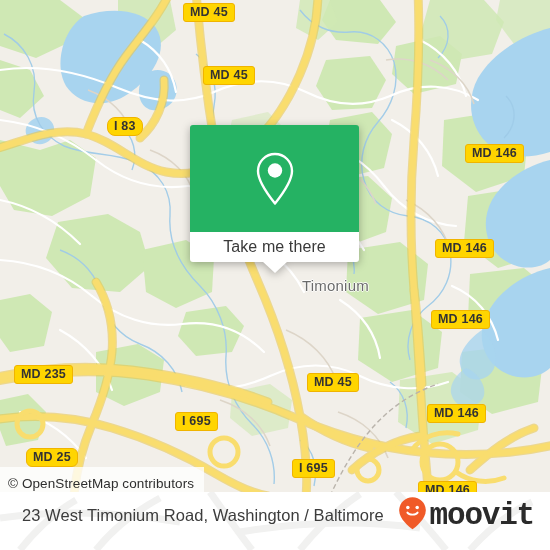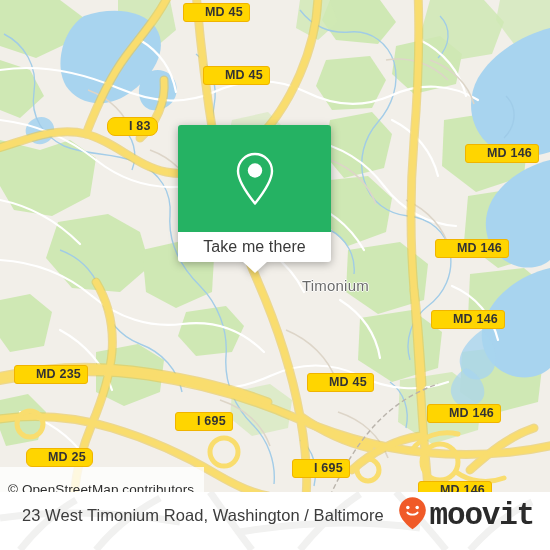--- a/index.html
+++ b/index.html
@@ -39,37 +39,37 @@
     left: 0; top: 0;
     width: 550px; height: 492px;
   }
 
   
   #attribution {
     position: absolute;
     left: 0;
     top: 467px;
     height: 25px;
-    padding: 10px 10px 0 8px;
+    padding: 4px 10px 0 8px;
     display: flex;
     align-items: center;
     background: rgba(255,255,255,0.78);
     font-size: 13.5px;
     color: #2e2e2e;
     letter-spacing: 0.1px;
     white-space: nowrap;
     z-index: 40;
   }
 
   
   #popup {
     position: absolute;
-    left: 178px;
+    left: 190px;
     top: 125px;
-    width: 153px;
+    width: 169px;
     z-index: 60;
     border-radius: 3px;
     overflow: visible;
     filter: drop-shadow(0 2px 4px rgba(0,0,0,0.30));
   }
   #popup-body {
     border-radius: 3px 3px 0 0;
     background: #25b263;
     height: 107px;
     display: flex;
@@ -148,21 +148,21 @@
   
   .shield {
     position: absolute;
     background: #ffd500;
     border: 1.6px solid #f0b400;
     border-radius: 3px;
     color: #333333;
     font-size: 12.5px;
     font-weight: bold;
     letter-spacing: 0.2px;
-    padding: 1px 6px 2px 21px;
+    padding: 1px 6px 2px 6px;
     line-height: 14px;
     white-space: nowrap;
     z-index: 30;
     font-family: "Liberation Sans", sans-serif;
   }
 
   
   .place-label {
     position: absolute;
     color: #6b6b6b;

